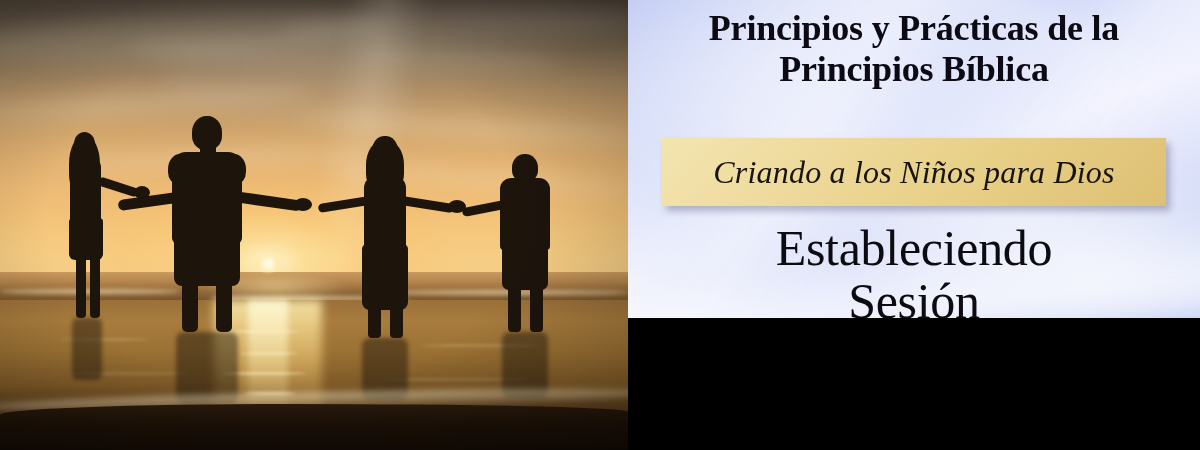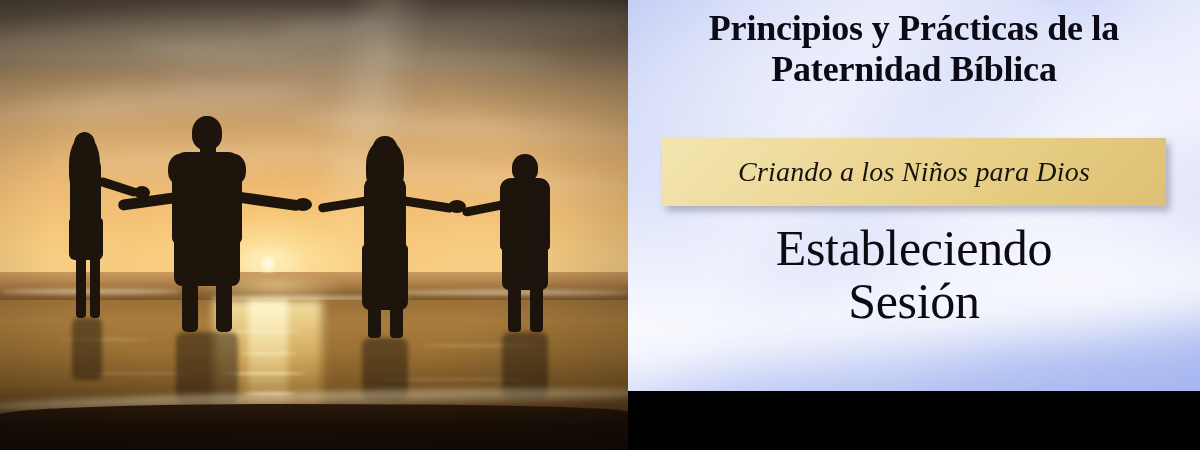--- a/index.html
+++ b/index.html
@@ -215,21 +215,21 @@
   
   .vig{
     position:absolute; inset:0;
     background:radial-gradient(ellipse 78% 82% at 45% 48%, rgba(0,0,0,0) 48%, rgba(0,0,0,.30) 100%);
     pointer-events:none;
   }
 
   
   .panel{
     position:absolute; left:628px; top:0;
-    width:572px; height:391px;
+    width:572px; height:318px;
     overflow:hidden;
     background:
       linear-gradient(160deg,#c3cdf4 0%, #d5dcf8 18%, #e8ecfc 38%, #f2f3fe 52%, #e2e6fb 66%, #cdd6f6 82%, #b6c4f2 100%);
   }
   
   .sw{ position:absolute; pointer-events:none; }
   .sw1{
     left:-170px; top:-130px; width:520px; height:900px;
     background:linear-gradient(90deg,rgba(255,255,255,0) 0%,rgba(255,255,255,.62) 45%,rgba(255,255,255,0) 100%);
     transform:rotate(34deg); filter:blur(16px);
@@ -276,21 +276,21 @@
   .banner{
     position:absolute;
     left:34px; top:138px;
     width:504px; height:68px;
     background:linear-gradient(135deg,#f3e5b0 0%,#eeda9c 30%,#e7cf85 62%,#ddc074 100%);
     box-shadow:4px 5px 7px rgba(40,40,80,.30);
     display:flex; align-items:center; justify-content:center;
   }
   .banner span{
     font-style:italic;
-    font-size:28px;
+    font-size:32px;
     color:#171410;
     white-space:nowrap;
     letter-spacing:.2px;
   }
 
   .subject{
     position:absolute; left:0; right:0; top:222px;
     text-align:center;
     font-size:50px;
     line-height:1.06;
@@ -401,21 +401,21 @@
     <div class="sw sw2"></div>
     <div class="sw sw1"></div>
     <div class="sw sw5"></div>
     <div class="sw sw3"></div>
     <div class="sw sw4"></div>
 
     <div class="panel-inner">
 
       <div class="title">
         <div>Principios y Prácticas de la</div>
-        <div>Paternidad Bíblica</div>
+        <div>Principios Bíblica</div>
       </div>
 
       <div class="banner">
         <span>Criando a los Niños para Dios</span>
       </div>
 
       <div class="subject">
         <div>Estableciendo</div>
         <div>Sesión</div>
       </div>

